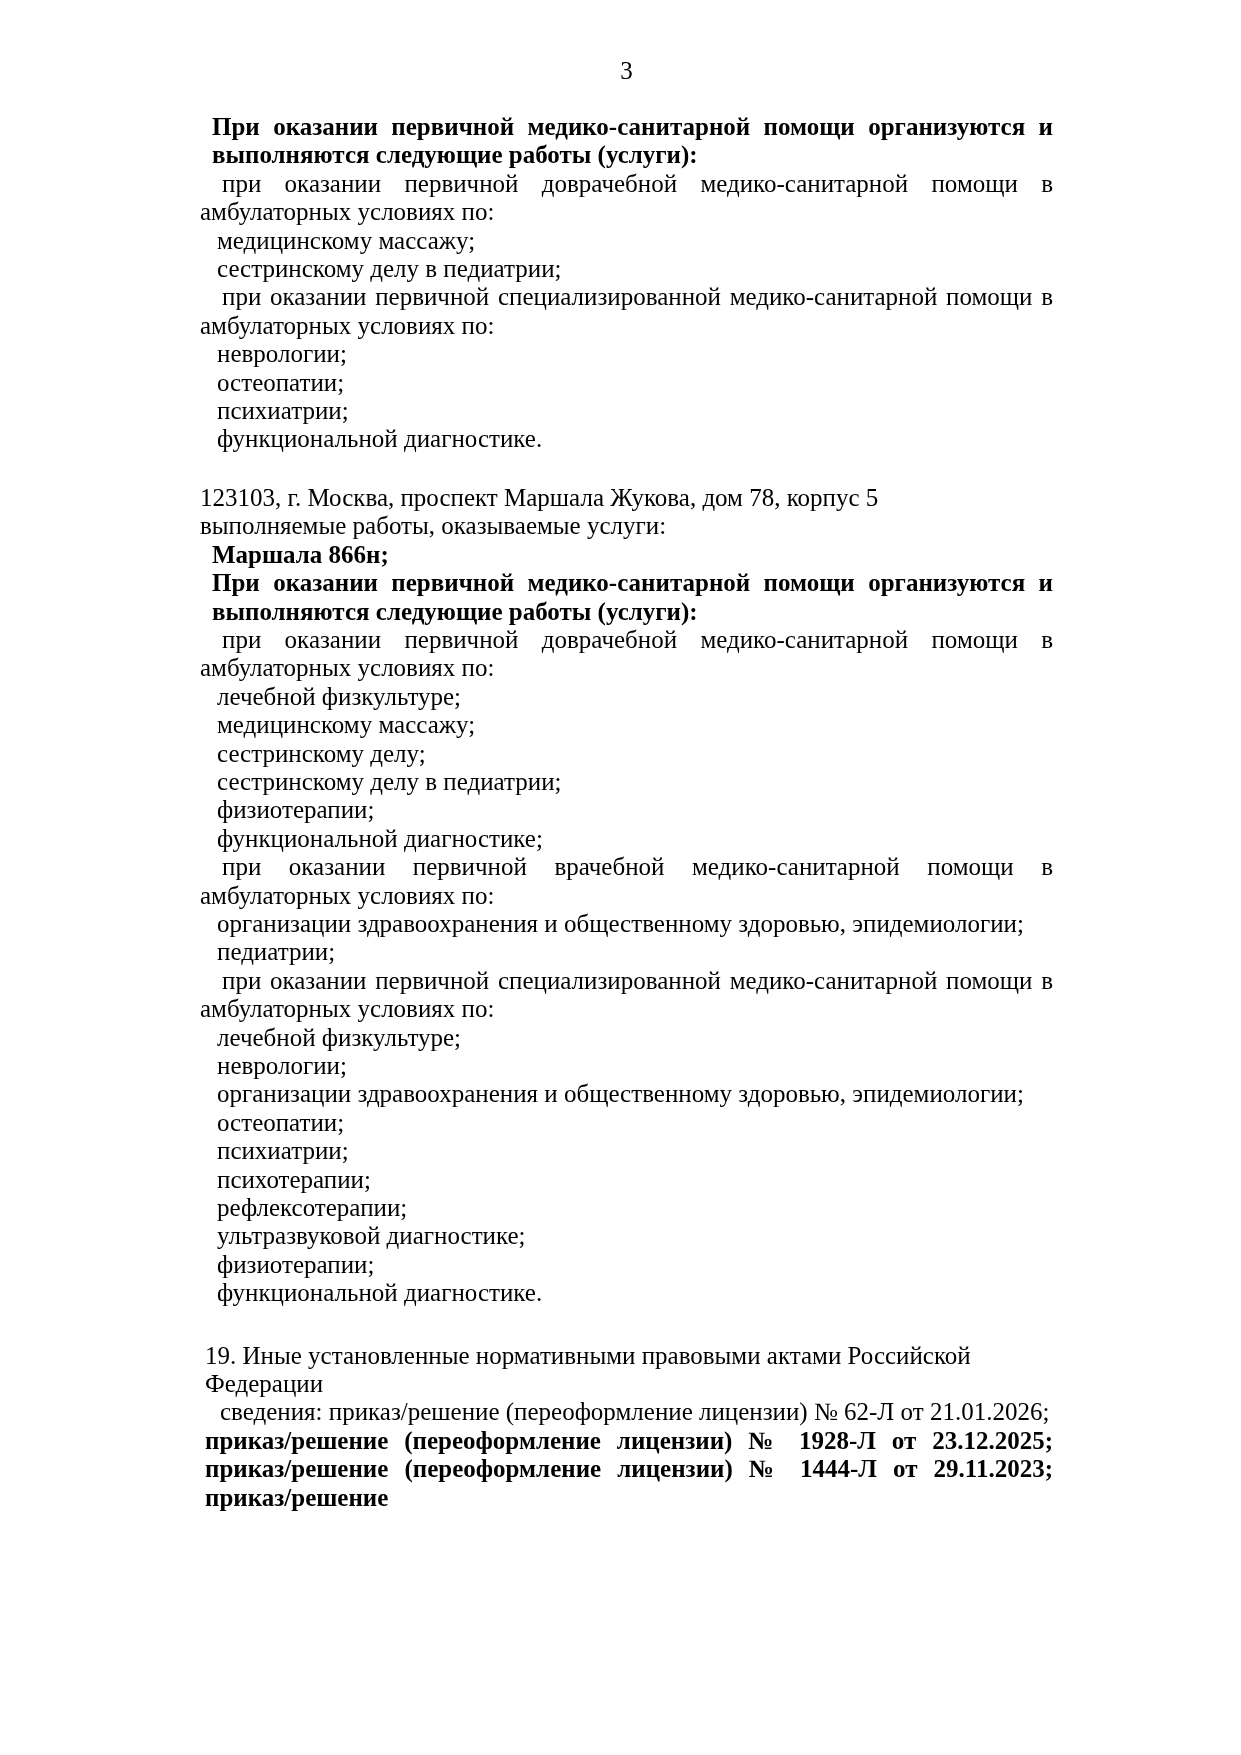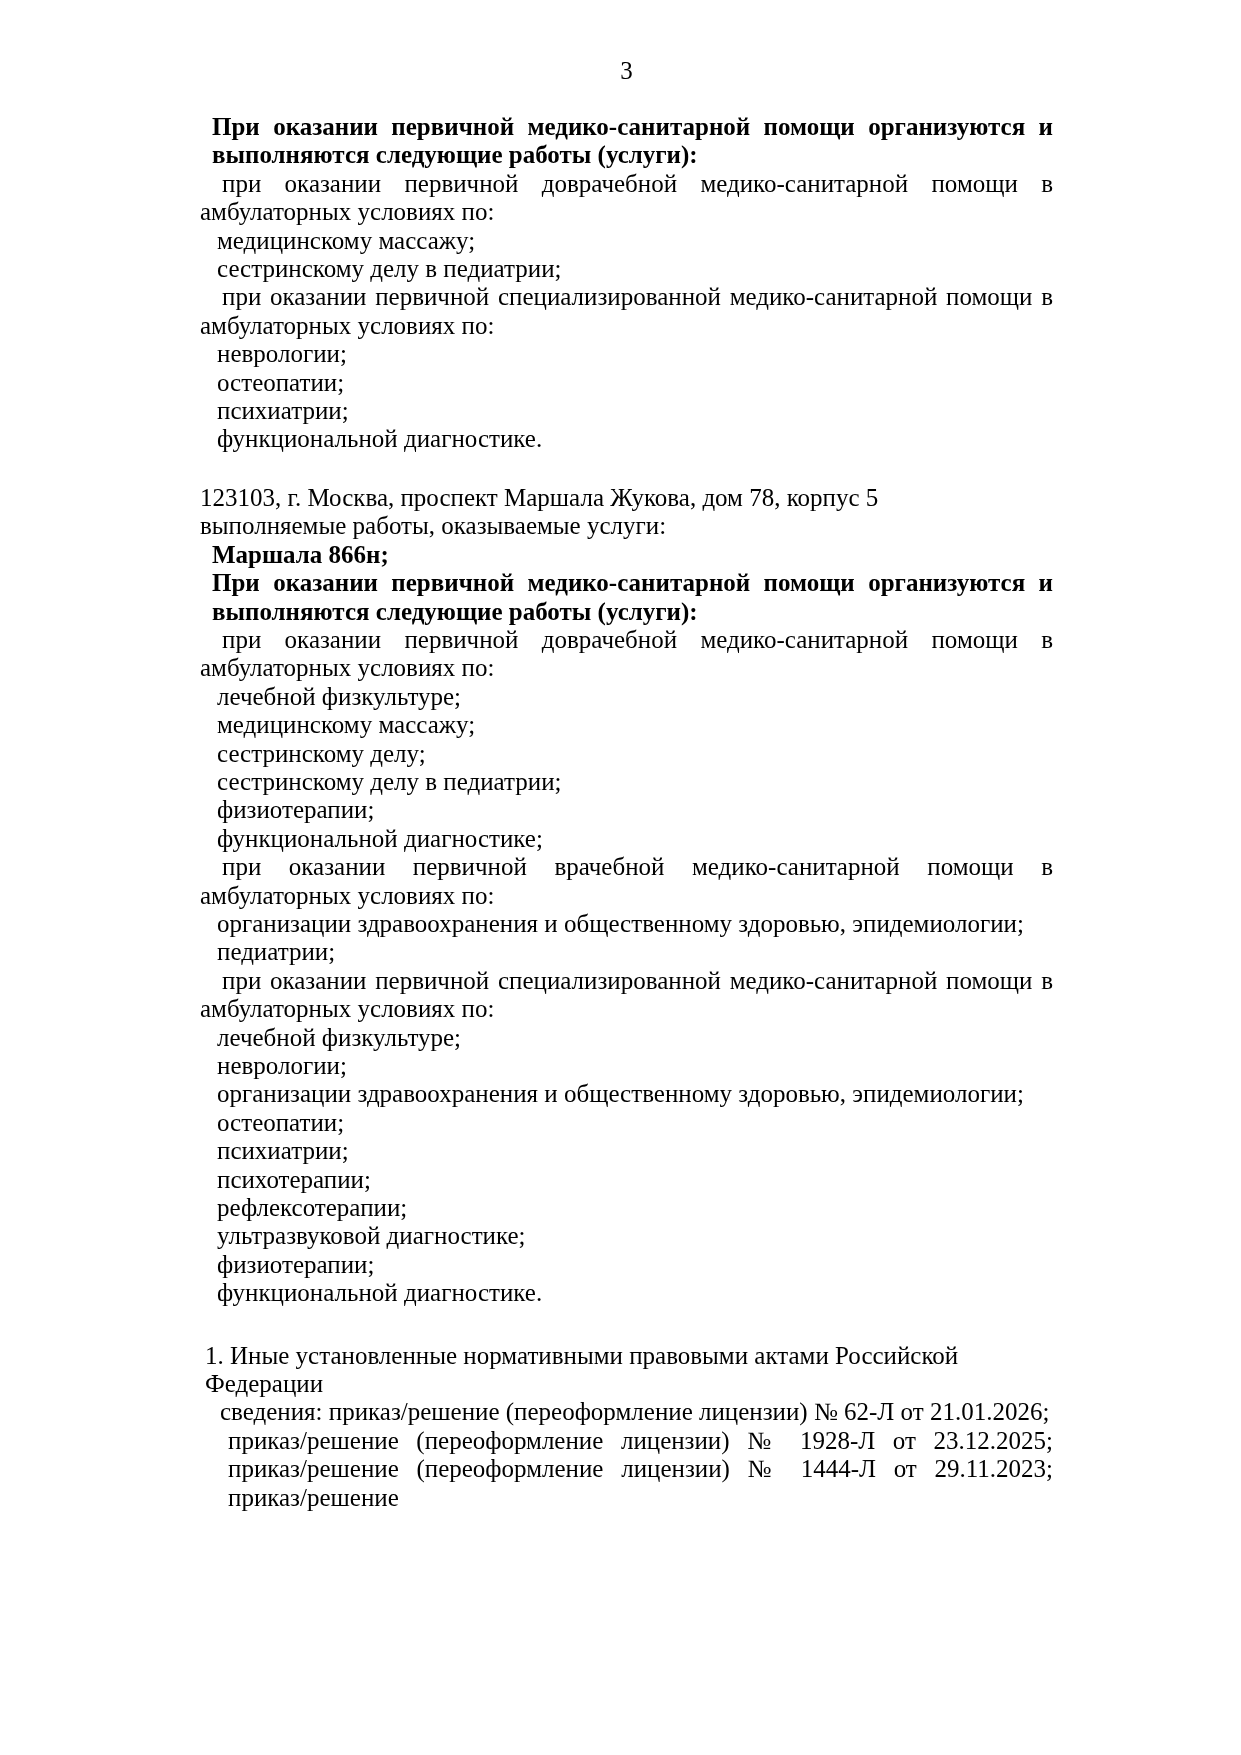--- a/index.html
+++ b/index.html
@@ -28,21 +28,21 @@
     left: 200px;
     width: 853px;
   }
   .b-para-main   { margin-left: 12px; text-align: justify; font-weight: bold; }
   .b-para-sub    { text-indent: 22px; text-align: justify; }
   .b-list-item   { margin-left: 17px; }
   .b-text-line   { }
   .b-num-item    { text-align: justify; }
   .b-num-item-10 { margin-left: 5px; }
   .b-cont        { margin-left: 20px; }
-  .b-cont-just   { margin-left: 28px; text-align: justify; }
+  .b-cont-just   { margin-left: 5px; text-align: justify; font-weight: bold; }
   .b-gap-lg      { height: 30px; }
   .b-gap-md      { height: 17px; }
 </style>
 </head>
 <body>
 
 <div class="page">
   <div class="page-number">3</div>
   <div class="content">
       <div class="b-para-main">При оказании первичной медико-санитарной помощи организуются и выполняются следующие работы (услуги):</div>
@@ -75,17 +75,17 @@
       <div class="b-list-item">организации здравоохранения и общественному здоровью, эпидемиологии;</div>
       <div class="b-list-item">остеопатии;</div>
       <div class="b-list-item">психиатрии;</div>
       <div class="b-list-item">психотерапии;</div>
       <div class="b-list-item">рефлексотерапии;</div>
       <div class="b-list-item">ультразвуковой диагностике;</div>
       <div class="b-list-item">физиотерапии;</div>
       <div class="b-list-item">функциональной диагностике.</div>
       <div class="b-gap-md"></div>
       <div class="b-gap-md"></div>
-      <div class="b-num-item-10">1. Иные установленные нормативными правовыми актами Российской Федерации</div>
+      <div class="b-num-item-10">19. Иные установленные нормативными правовыми актами Российской Федерации</div>
       <div class="b-cont">сведения: приказ/решение (переоформление лицензии) № 62-Л от 21.01.2026;</div>
       <div class="b-cont-just">приказ/решение (переоформление лицензии) № 1928-Л от 23.12.2025; приказ/решение (переоформление лицензии) № 1444-Л от 29.11.2023; приказ/решение</div>
     </div>
 </div>
 
 </body></html>

